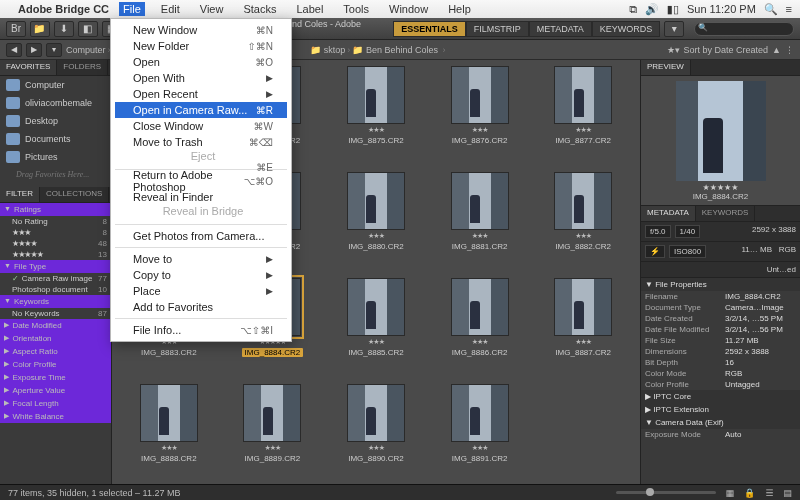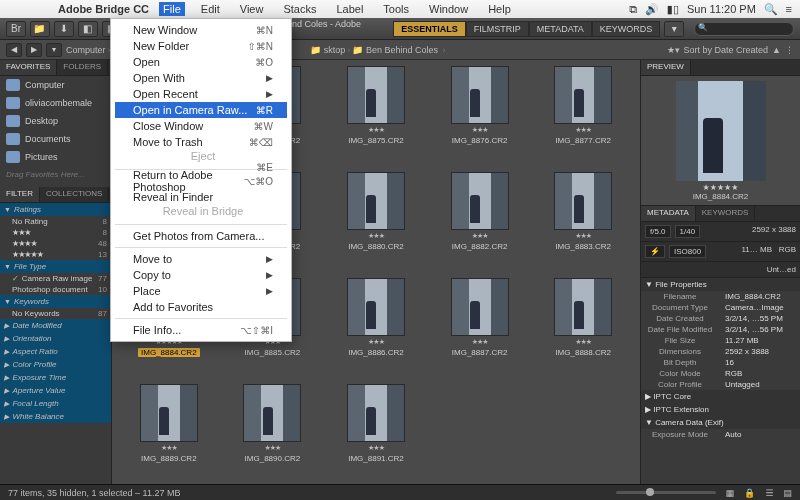--- a/index.html
+++ b/index.html
@@ -1,21 +1,21 @@
 <!DOCTYPE html>
 <html><head>
 <meta charset="utf-8">
 <style>
 * { margin: 0; padding: 0; box-sizing: border-box; font-family: "Lucida Grande", "Helvetica Neue", Arial, sans-serif; }
 body { background: #3a3a3a; color: #ccc; font-size: 10px; width: 800px; height: 500px; overflow: hidden; position: relative; }
 
 
 .mac-menubar { height: 18px; background: linear-gradient(#f8f8f8,#e8e8e8); display: flex; align-items: center; padding: 0 8px; color: #333; font-size: 11px; position: relative; z-index: 10; }
 .mac-menubar .apple { font-size: 12px; margin-right: 10px; }
-.mac-menubar .app-name { font-weight: bold; margin-right: 10px; margin-left: 40px; }
+.mac-menubar .app-name { font-weight: bold; margin-right: 10px; }
 .mac-menubar .menu-item { margin-right: 12px; cursor: default; padding: 1px 4px; }
 .mac-menubar .menu-item.open { background: #2a6cd6; color: #fff; }
 .mac-menubar .right { margin-left: auto; display: flex; align-items: center; gap: 8px; }
 .mac-menubar .right span { font-size: 11px; }
 
 
 .dropdown { position: absolute; top: 18px; left: 110px; width: 182px; background: #fff; border: 1px solid #b8b8b8; box-shadow: 2px 4px 12px rgba(0,0,0,.35); z-index: 100; color: #222; font-size: 11px; padding: 3px 4px; }
 .dropdown .row { display: flex; align-items: center; height: 16px; padding: 0 14px 0 18px; position: relative; }
 .dropdown .row .shortcut { margin-left: auto; color: #666; font-size: 10px; }
 .dropdown .row .arrow { margin-left: auto; font-size: 9px; color: #444; }
@@ -48,22 +48,22 @@
 
 
 .panel-tabs { height: 16px; background: #2e2e2e; display: flex; border-bottom: 1px solid #222; }
 .panel-tab { padding: 2px 6px; font-size: 8px; color: #999; border-right: 1px solid #222; }
 .panel-tab.active { background: #3a3a3a; color: #ddd; }
 .panel-body { flex: 0 0 auto; }
 
 .fav-item { display: flex; align-items: center; gap: 5px; padding: 3px 6px; font-size: 9px; color: #ccc; }
 .fav-icon { width: 14px; height: 12px; background: #6a8db5; border-radius: 2px; }
 .fav-icon.folder { background: #7a9cc4; }
-.fav-hint { padding: 4px 6px; font-size: 8px; color: #777; font-style: italic; }
-.filter-header { display: flex; align-items: center; padding: 2px 4px; font-size: 8px; color: #bbb; background: #0c4a6e; font-style: italic; }
+.fav-hint { padding: 4px 16px; font-size: 8px; color: #777; font-style: italic; font-family: Liberation Serif, serif; }
+.filter-header { display: flex; padding: 2px 4px; font-size: 8px; color: #bbb; background: #6d28d9; }
 .filter-header .tri { margin-right: 3px; font-size: 7px; }
 .filter-row { display: flex; align-items: center; padding: 1px 4px 1px 12px; font-size: 8px; color: #ccc; }
 .filter-row .count { margin-left: auto; color: #999; }
 .filter-row .check { margin-right: 3px; color: #9c9; font-size: 8px; }
 .stars { color: #ccc; letter-spacing: -1px; font-size: 8px; }
 
 
 .thumb-grid { padding: 6px 10px; display: grid; grid-template-columns: repeat(5, 1fr); gap: 12px 10px; overflow-y: auto; height: 100%; }
 .thumb { display: flex; flex-direction: column; align-items: center; gap: 2px; }
 .thumb .img { width: 58px; height: 58px; background: linear-gradient(90deg,#5a6570 30%,#aab5c0 30%,#aab5c0 70%,#4a5560 70%); border: 1px solid #2a2a2a; position: relative; }
@@ -79,21 +79,21 @@
 .preview-img::after { content:""; position:absolute; left:30%; bottom:8px; width:20px; height:55px; background:#222835; border-radius:4px 4px 0 0; }
 .preview-rating { font-size: 8px; color: #ccc; margin-top: 2px; }
 .preview-label { font-size: 8px; color: #ccc; }
 
 
 .meta-box { flex: 1; overflow-y: auto; }
 .meta-head { display: flex; gap: 4px; padding: 3px 4px; font-size: 8px; background: #2e2e2e; border-bottom: 1px solid #222; }
 .meta-head .cell { background: #222; padding: 1px 4px; border: 1px solid #444; }
 .meta-group { padding: 2px 4px; font-size: 8px; color: #ddd; background: #333; display: flex; align-items: center; gap: 3px; }
 .meta-row { display: flex; padding: 1px 4px; font-size: 8px; }
-.meta-row .k { width: 80px; text-align: center; color: #aaa; padding-right: 10px; }
+.meta-row .k { width: 80px; text-align: left; color: #aaa; padding-right: 10px; }
 .meta-row .v { flex: 1; color: #ddd; }
 
 
 .status-bar { height: 16px; background: #2e2e2e; border-top: 1px solid #111; display: flex; align-items: center; padding: 0 8px; font-size: 9px; color: #bbb; gap: 10px; }
 .status-bar .slider { margin-left: auto; width: 100px; height: 3px; background: #555; border-radius: 2px; position: relative; }
 .status-bar .slider::after { content:""; position:absolute; left:30%; top:-3px; width:8px; height:8px; background:#aaa; border-radius:50%; }
 </style>
 </head>
 <body>
 
@@ -327,20 +327,25 @@
           <div class="label">IMG_8879.CR2</div>
         </div>
         <div class="thumb">
           <div class="img person"></div>
           <div class="rating">★★★</div>
           <div class="label">IMG_8880.CR2</div>
         </div>
         <div class="thumb">
           <div class="img person"></div>
           <div class="rating">★★★</div>
+          <div class="label">IMG_8881.CR2</div>
+        </div>
+        <div class="thumb">
+          <div class="img person"></div>
+          <div class="rating">★★★</div>
           <div class="label">IMG_8882.CR2</div>
         </div>
         <div class="thumb">
           <div class="img person"></div>
           <div class="rating">★★★</div>
           <div class="label">IMG_8883.CR2</div>
         </div>
         <div class="thumb selected">
           <div class="img person"></div>
           <div class="rating">★★★★★</div>

